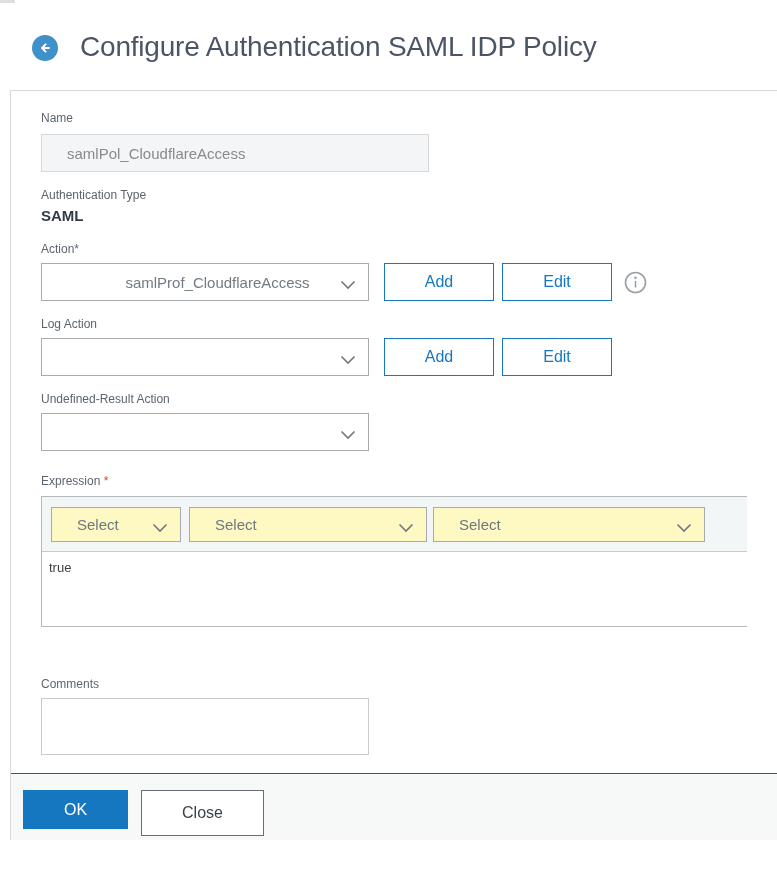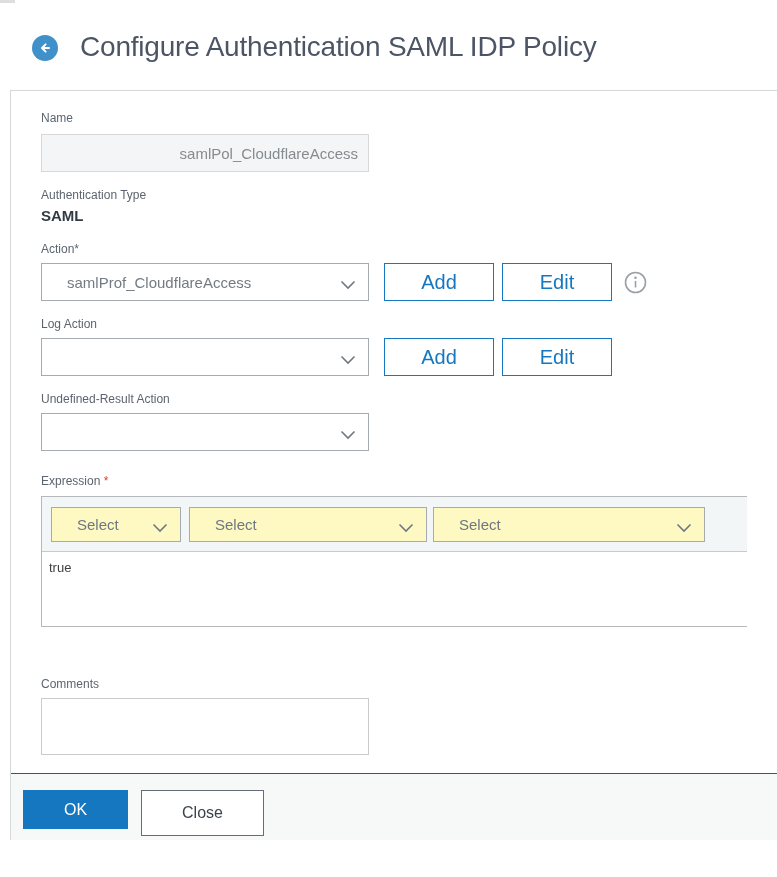--- a/index.html
+++ b/index.html
@@ -38,50 +38,49 @@
     display: flex; flex-direction: column;
     background: #fff;
   }
   .form-body { padding: 20px 0 0 30px; flex: 1 1 auto; }
 
   .field-label { font-size: 12px; color: #5c656f; line-height: 15px; }
   .req-star { color: #d24530; }
 
   .text-input-disabled {
     box-sizing: border-box;
-    width: 328px; height: 38px; margin-top: 8px;
+    width: 388px; height: 38px; margin-top: 8px;
     background: #f4f5f6; border: 1px solid #d6d8da;
     font-family: "Liberation Sans", sans-serif;
     font-size: 15px; color: #868b90;
-    padding: 0 10px 0 10px;
-    text-align: right;
+    padding: 0 10px 0 25px;
   }
 
   .static-value { font-size: 15px; font-weight: bold; color: #323b45; margin-top: 5px; line-height: 15px; }
 
   .row { display: flex; align-items: center; }
 
   .dropdown {
     box-sizing: border-box; position: relative;
     width: 328px; height: 38px;
     background: #fff; border: 1px solid #a6abaf;
     display: flex; align-items: center;
-    padding-left: 25px; cursor: pointer;
+    padding-left: 25px; cursor: pointer; justify-content: center;
   }
   .dropdown .dd-value { font-size: 15px; color: #727b83; }
   .chev {
     position: absolute; right: 12px; top: 50%; margin-top: -5px;
     width: 16px; height: 11px; display: block;
   }
 
   .btn-outline-blue {
     box-sizing: border-box;
     width: 110px; height: 38px;
     background: #fff; border: 1px solid #1577c0;
-    color: #1577c0; font-size: 20px;
+    color: #1577c0; font-size: 16px;
     font-family: "Liberation Sans", sans-serif;
     cursor: pointer;
   }
   .ml15 { margin-left: 15px; }
   .ml8  { margin-left: 8px; }
 
   .info-icon { margin-left: 12px; width: 23px; height: 23px; display: block; }
 
   
   .expr-editor {

